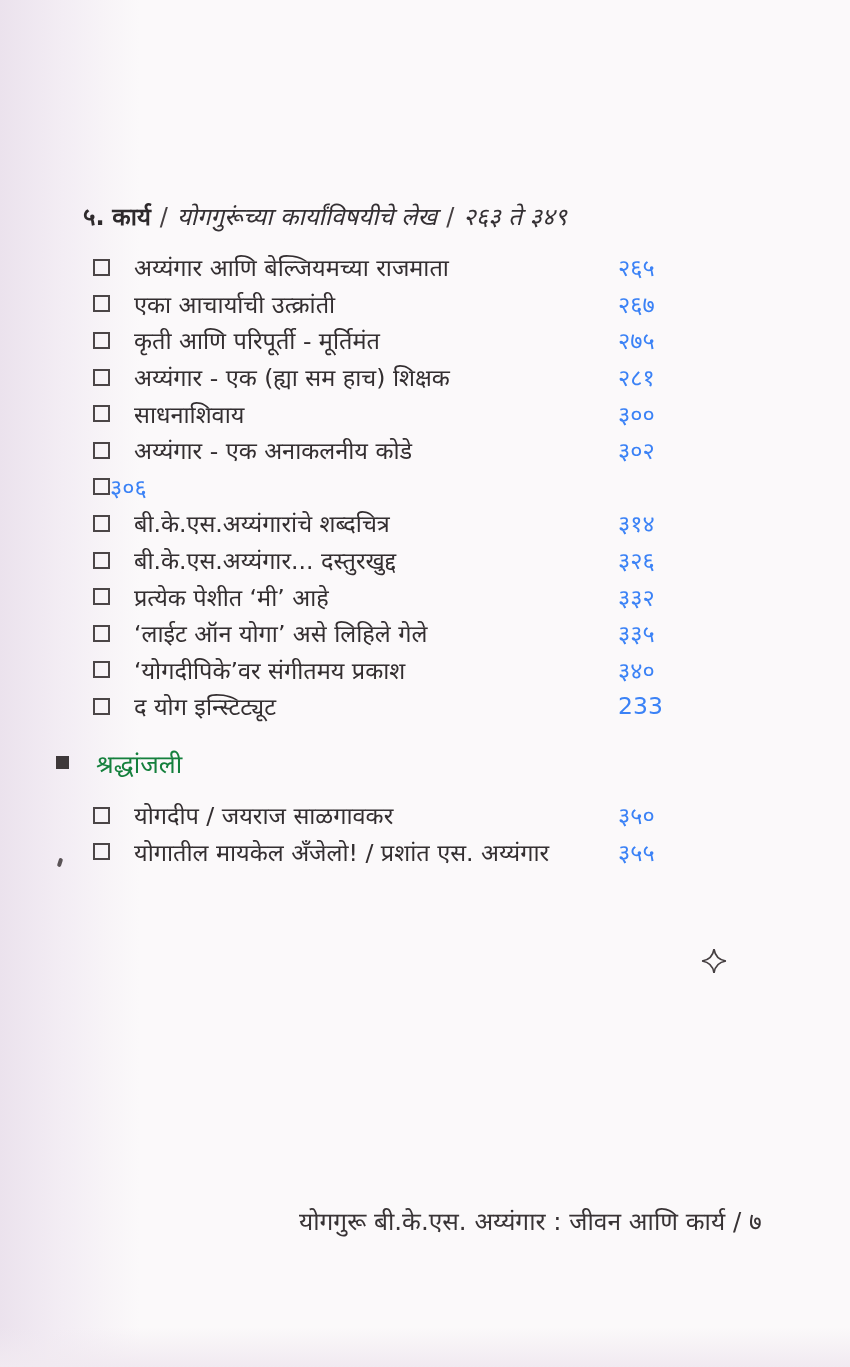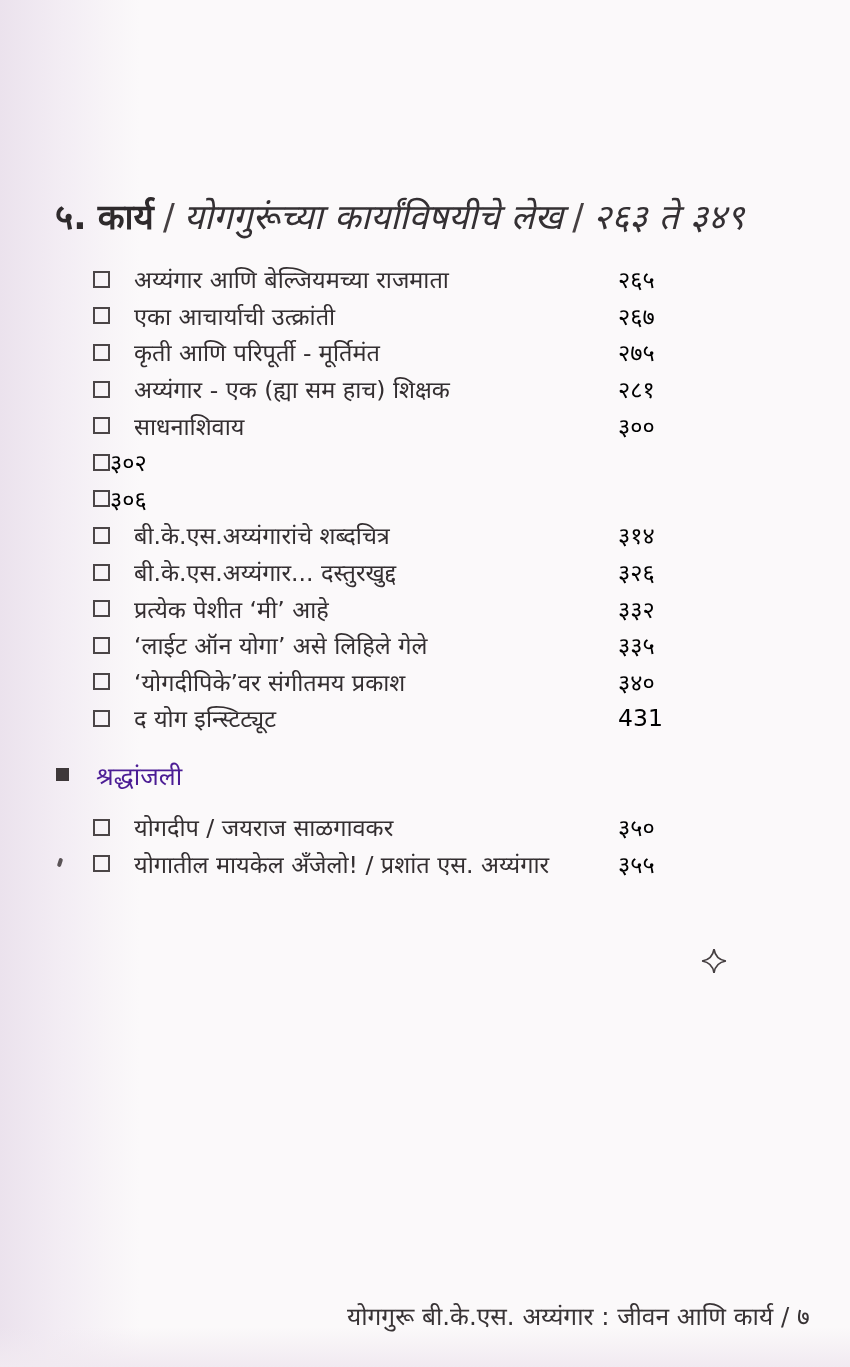--- a/index.html
+++ b/index.html
@@ -18,60 +18,61 @@
     pointer-events:none;
   }
   .scan-edge-bottom {
     position:absolute; left:0; right:0; bottom:0; height:40px;
     background:linear-gradient(0deg, #f1eaf1 0%, rgba(251,249,250,0) 100%);
     pointer-events:none;
   }
   .content { position:absolute; top:196px; left:55px; width:740px; }
 
   .heading {
-    font-size:35px; line-height:42px; white-space:nowrap;
+    font-size:24px; line-height:42px; white-space:nowrap;
     color:#2e2a2c;
+    margin-left:28px;
   }
   .heading .num, .heading .t { font-weight:bold; }
   .heading .sep { font-weight:normal; color:#464042; padding:0 9px; }
   .heading .sub, .heading .range { font-style:italic; font-weight:500; color:#343033; }
 
-  .toc { margin-top:23px; }
+  .toc { margin-top:11px; }
   .row { display:flex; align-items:center; height:36.6px; }
   .bullet {
     flex:none; width:13px; height:13px;
     border:2.2px solid #4b4547; background:transparent;
     margin-left:38px;
   }
   .row .title {
     flex:none; width:484px; margin-left:24px;
     font-size:23.5px; white-space:nowrap; overflow:visible;
     color:#332e30;
   }
-  .row .pg { flex:none; width:80px; font-size:23.5px; color:#000000; }
+  .row .pg { flex:none; width:80px; font-size:23.5px; color:#3b82f6; }
 
   .sec2-heading {
     display:flex; align-items:center; height:44px; margin-top:16px;
-    font-size:25px; color:#4c1d95;text-align:right;
+    font-size:25px; color:#15803d;text-align:right;
   }
   .fbullet { flex:none; width:13px; height:13px; background:#3e383a; margin-left:1px; }
   .sec2-heading .t { margin-left:27px; }
   .toc2 { margin-top:12px; }
 
   .star {
     position:absolute; left:701px; top:948px; width:26px; height:26px;
   }
   .scan-mark {
     position:absolute; left:58px; top:858px;
     width:4px; height:9px; background:#5a5356;
     border-radius:2px; transform:rotate(18deg);
   }
   .footer {
-    position:absolute; left:299px; top:1299px;
-    font-size:24.5px; white-space:nowrap; color:#383335;margin-left:48px;
+    position:absolute; left:299px; top:1204px;
+    font-size:24.5px; white-space:nowrap; color:#383335;
   }
 </style>
 </head>
 <body>
 
 <div class="scan-edge"></div>
 <div class="scan-edge-bottom"></div>
 
 <div class="content">
 
@@ -101,20 +102,21 @@
       <span class="title">अय्यंगार - एक (ह्या सम हाच) शिक्षक</span>
       <span class="pg">२८१</span>
     </div>
     <div class="row">
       <span class="bullet"></span>
       <span class="title">साधनाशिवाय</span>
       <span class="pg">३००</span>
     </div>
     <div class="row">
       <span class="bullet"></span>
+      <span class="title">अय्यंगार - एक अनाकलनीय कोडे</span>
       <span class="pg">३०२</span>
     </div>
     <div class="row">
       <span class="bullet"></span>
       <span class="pg">३०६</span>
     </div>
     <div class="row">
       <span class="bullet"></span>
       <span class="title">बी.के.एस.अय्यंगारांचे शब्दचित्र</span>
       <span class="pg">३१४</span>
@@ -135,21 +137,21 @@
       <span class="pg">३३५</span>
     </div>
     <div class="row">
       <span class="bullet"></span>
       <span class="title">‘योगदीपिके’वर संगीतमय प्रकाश</span>
       <span class="pg">३४०</span>
     </div>
     <div class="row">
       <span class="bullet"></span>
       <span class="title">द योग इन्स्टिट्यूट</span>
-      <span class="pg">431</span>
+      <span class="pg">233</span>
     </div>
   </div>
 
   <div class="sec2-heading">
     <span class="fbullet"></span>
     <span class="t">श्रद्धांजली</span>
   </div>
 
   <div class="toc toc2">
     <div class="row">

